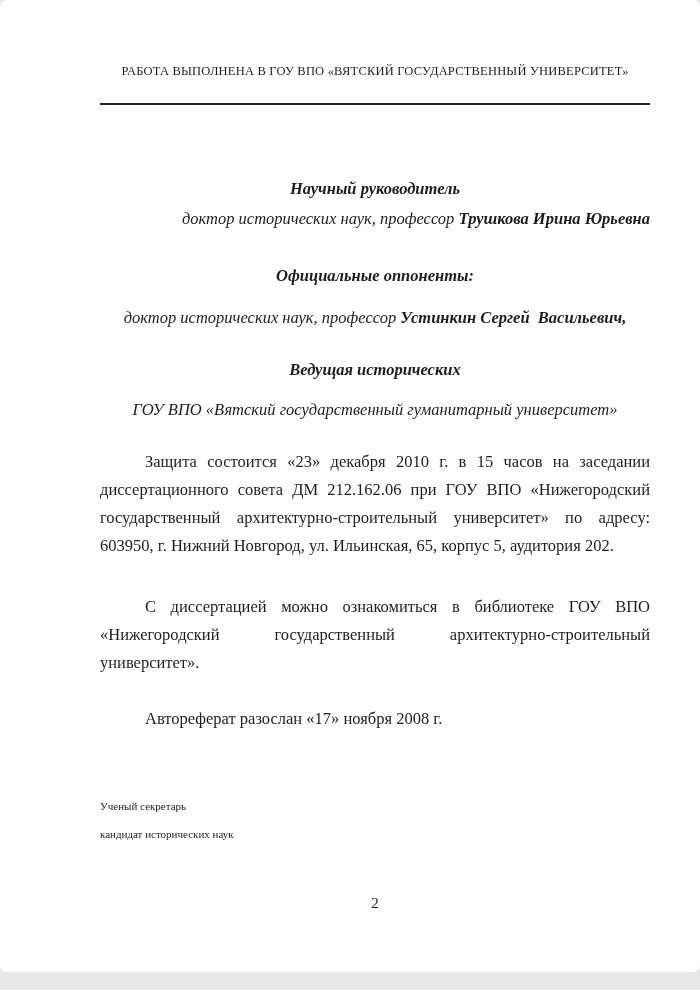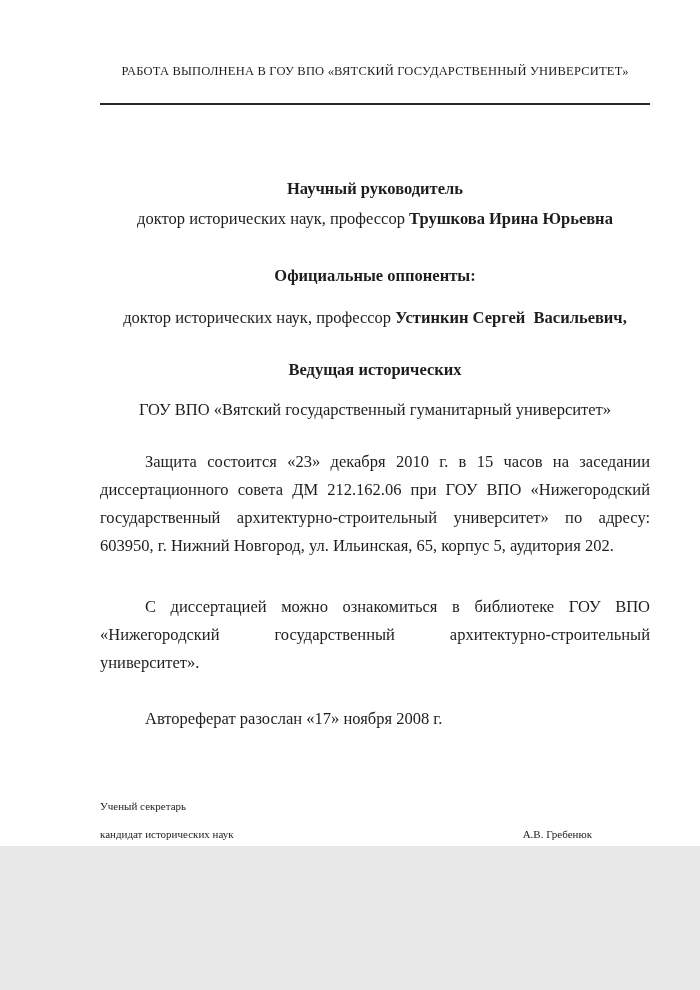--- a/index.html
+++ b/index.html
@@ -3,26 +3,27 @@
 <meta charset="utf-8">
 <style>
   html, body {
     margin: 0;
     padding: 0;
     background: #e8e8e8;
   }
   .page {
     position: relative;
     width: 700px;
-    height: 846px;
+    height: 972px;
     margin: 0 auto;
     background: #ffffff;
     font-family: "Liberation Serif", "DejaVu Serif", serif;
     color: #1d1d1d;
     overflow: hidden;
+    border-radius: 7px;
   }
   .content {
     margin-left: 100px;
     width: 550px;
   }
   .doc-header {
     margin-top: 64px;
     text-align: center;
     font-size: 12.5px;
     line-height: 15px;
@@ -34,26 +35,27 @@
     height: 0;
     border: none;
     border-top: 2px solid #262626;
     width: 550px;
   }
   .line {
     font-size: 16.5px;
     line-height: 28px;
     text-align: center;
     white-space: pre-wrap;
+    font-style: italic;
   }
   .heading {
     font-weight: bold;
   }
   .h-supervisor { margin-top: 70px; }
-  .supervisor-line { margin-top: 2px; }
+  .supervisor-line { margin-top: 2px; text-align: right; }
   .h-opponents { margin-top: 29px; }
   .opponent-line { margin-top: 14px; }
   .h-leading { margin-top: 24px; }
   .leading-line { margin-top: 12px; }
   .bold-name { font-weight: bold; }
   .para {
     font-size: 16.5px;
     line-height: 28px;
     text-align: justify;
     text-indent: 45px;
@@ -114,20 +116,19 @@
     <div class="para para-library">С диссертацией можно ознакомиться в библиотеке ГОУ ВПО «Нижегородский государственный архитектурно-строительный университет».</div>
 
     <div class="line-distribution">Автореферат разослан «17» ноября 2008 г.</div>
 
     <div class="signature">
       <div class="signature-row">
         <span>Ученый секретарь</span>
       </div>
       <div class="signature-row">
         <span>кандидат исторических наук</span>
-        <span class="signature-name">А.В. Гребенюк</span>
       </div>
     </div>
 
     <div class="page-number">2</div>
 
   </div>
 </div>
 
 </body></html>

